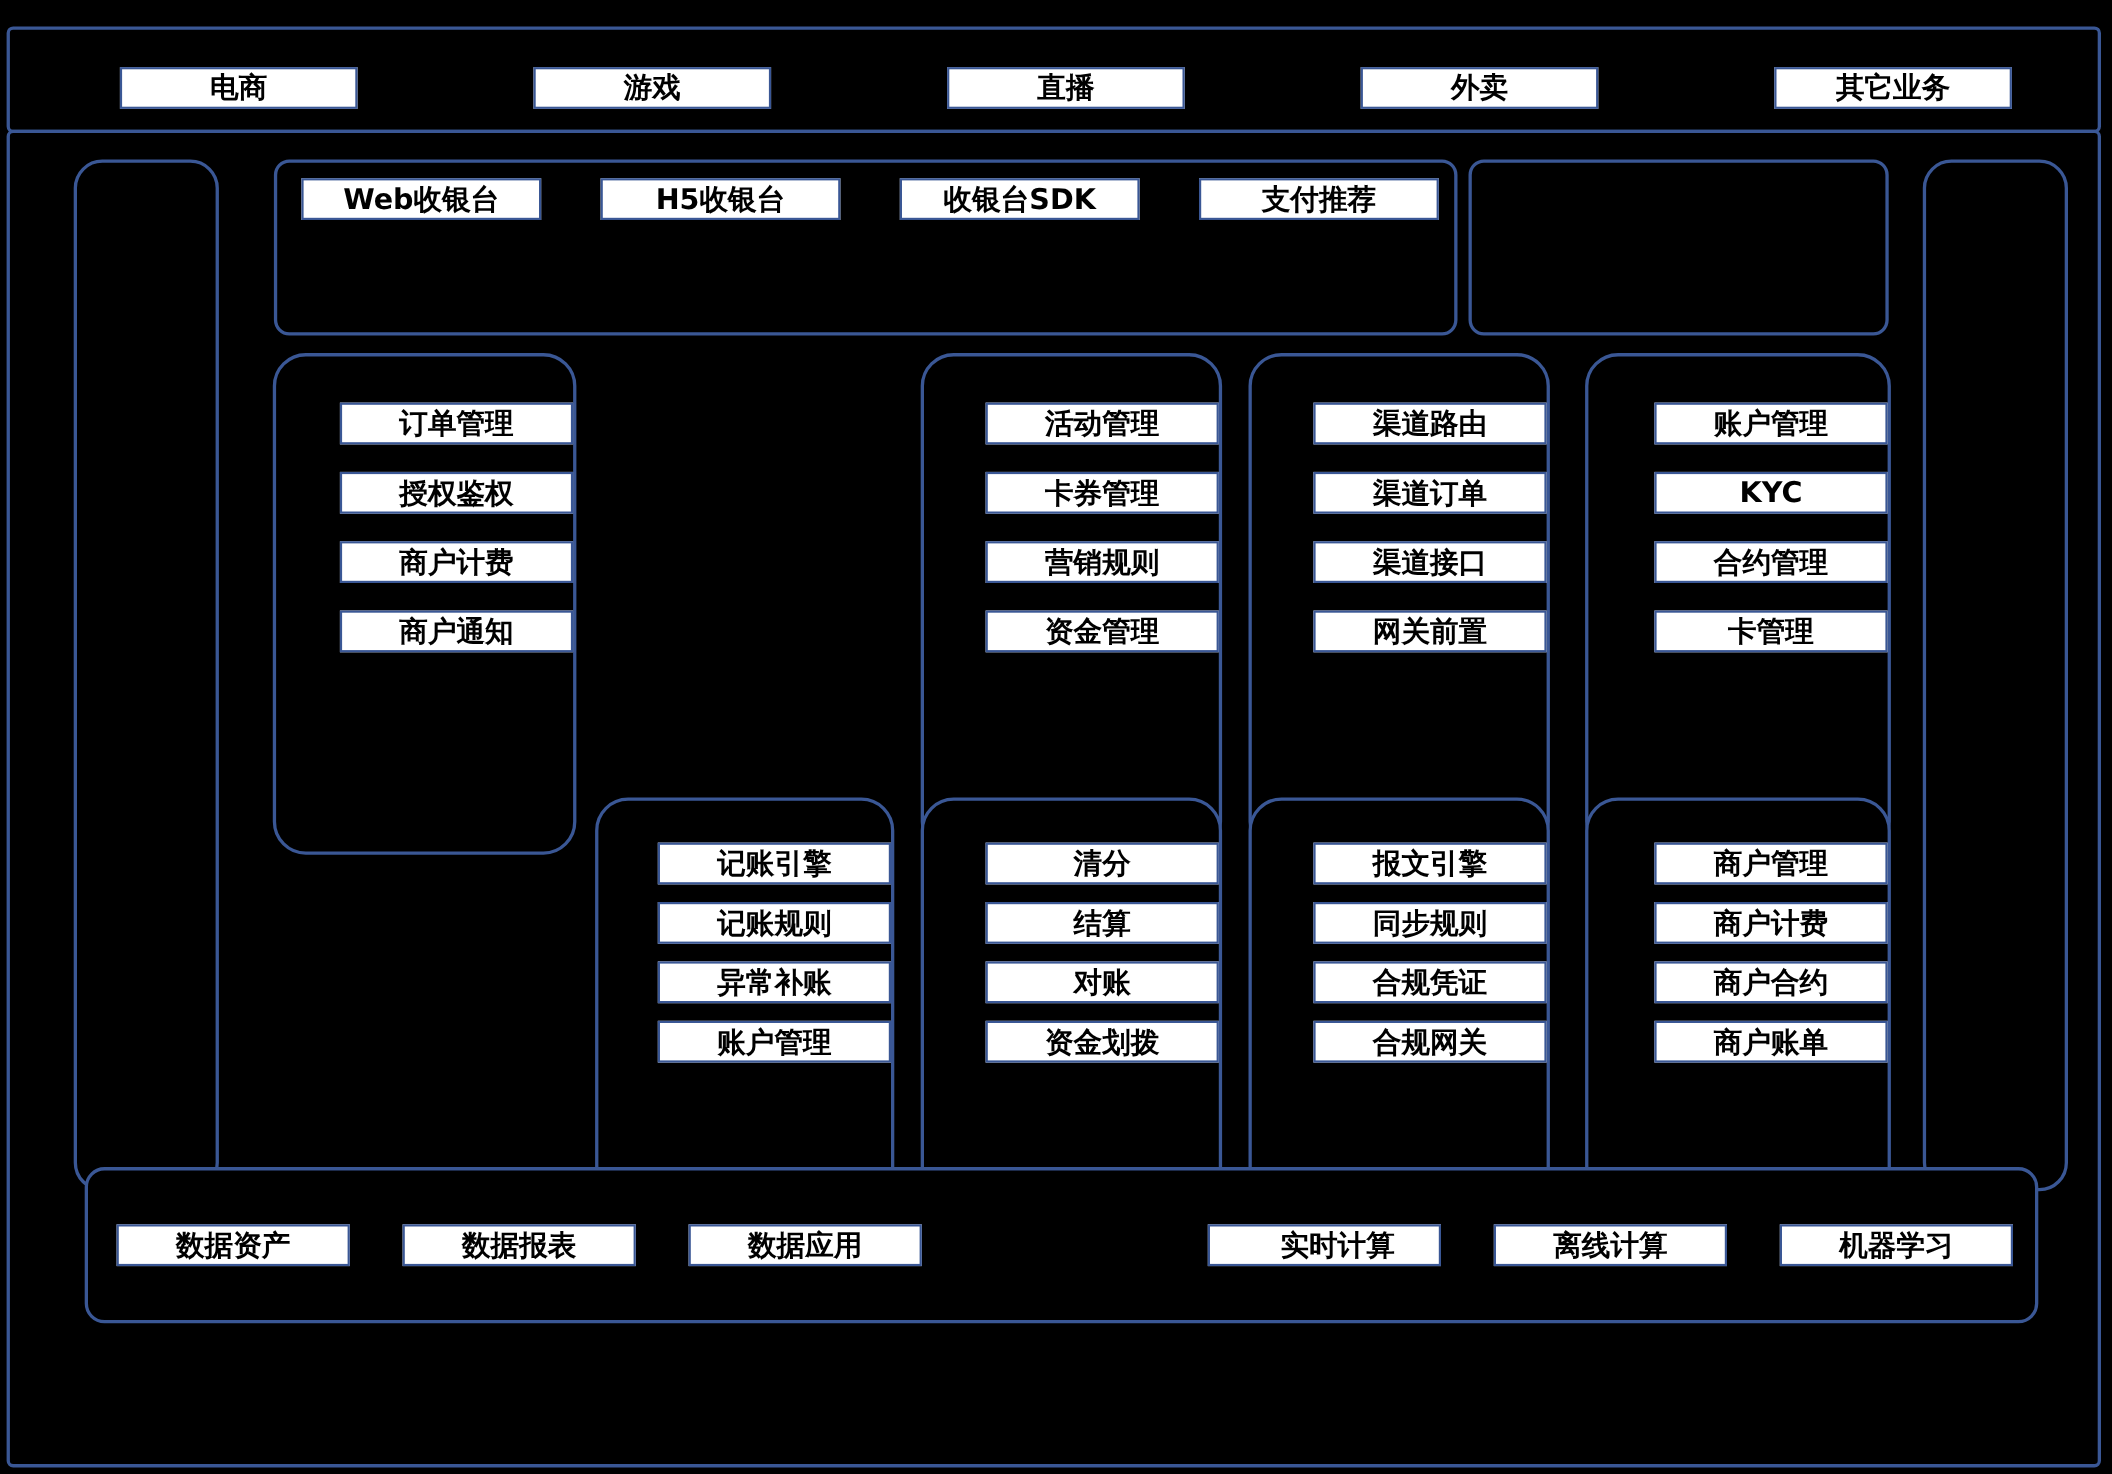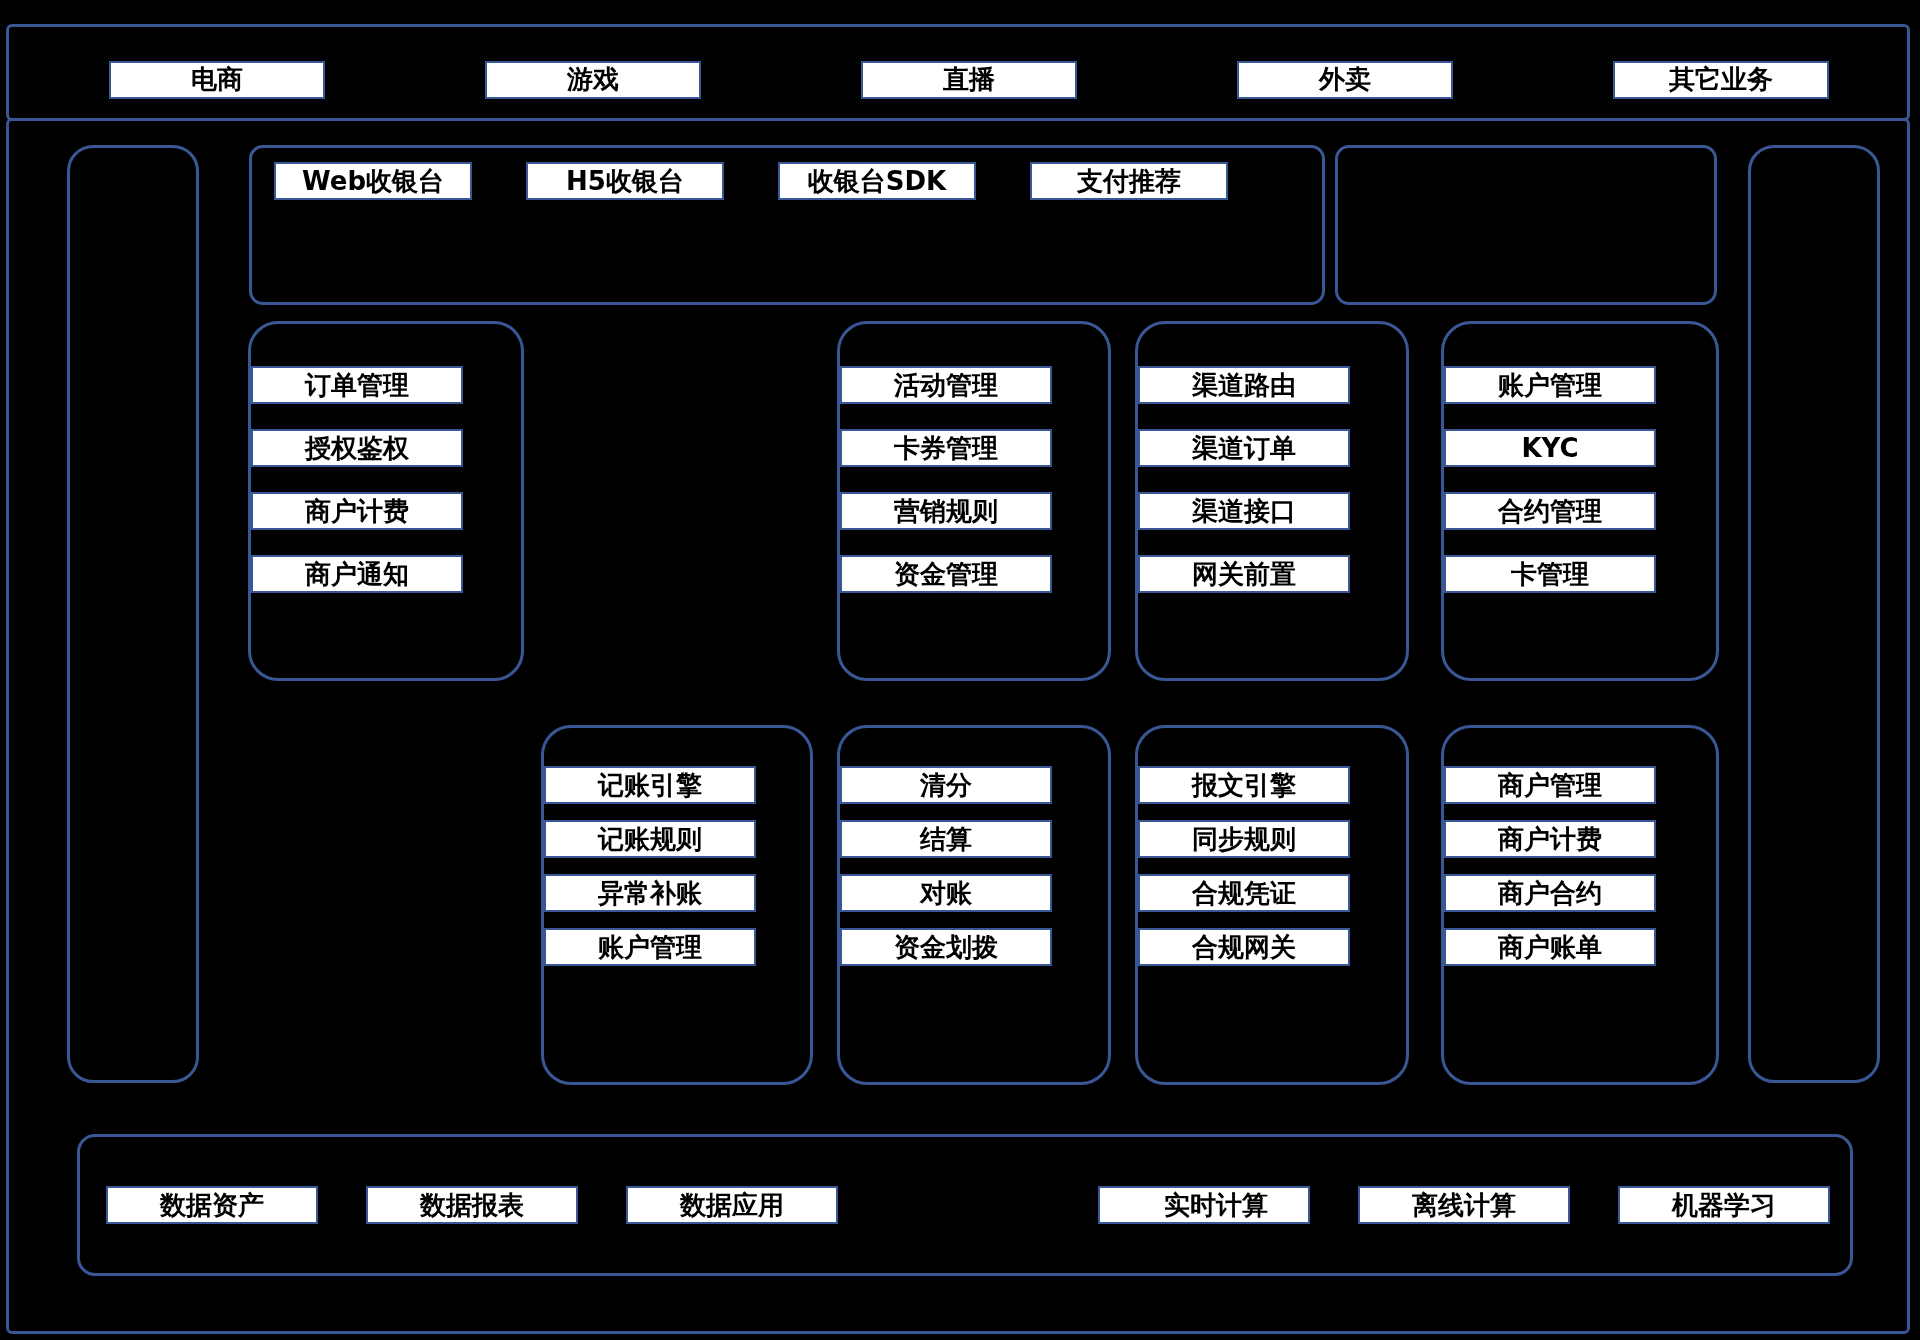--- a/index.html
+++ b/index.html
@@ -34,36 +34,36 @@
   }
   #top-bar .box{width:216px;}
   
   #main{left:6px;top:118px;width:1904px;height:1216px;border-radius:6px;}
   #left-rail{left:58px;top:24px;width:132px;height:938px;border-radius:26px;}
   #right-rail{left:1739px;top:24px;width:132px;height:938px;border-radius:26px;}
   #access{
     left:240px;top:24px;width:1076px;height:160px;border-radius:14px;
     display:flex;align-items:flex-start;gap:54px;padding:14px 0 0 22px;
   }
-  #access .box{width:198px;}
+  #access .box{width:218px;}
   #access-extra{left:1326px;top:24px;width:382px;height:160px;border-radius:14px;}
   .group{
-    border-radius:30px;height:360px;
-    display:flex;flex-direction:column;align-items:flex-start;
+    border-radius:30px;height:456px;
+    display:flex;flex-direction:column;align-items:flex-end;
   }
   .row1{top:200px;padding-top:42px;gap:25px;}
   .row1.sparse{gap:57px;}
   .row2{top:604px;padding-top:38px;gap:16px;}
   .g1{left:239px;width:276px;}
   .g2{left:532px;width:272px;}
   .g3{left:828px;width:274px;}
   .g4{left:1126px;width:274px;}
   .g5{left:1432px;width:278px;}
   #data-bar{
-    left:68px;top:1013px;width:1776px;height:142px;border-radius:18px;
+    left:68px;top:940px;width:1776px;height:142px;border-radius:18px;
     display:flex;align-items:center;gap:48px;padding:0 20px 0 26px;
   }
   #data-bar .push-right{margin-left:auto;padding-left:24px;}
 </style>
 </head>
 <body>
 
 <div class="frame" id="top-bar">
   <div class="box">电商</div>
   <div class="box">游戏</div>

